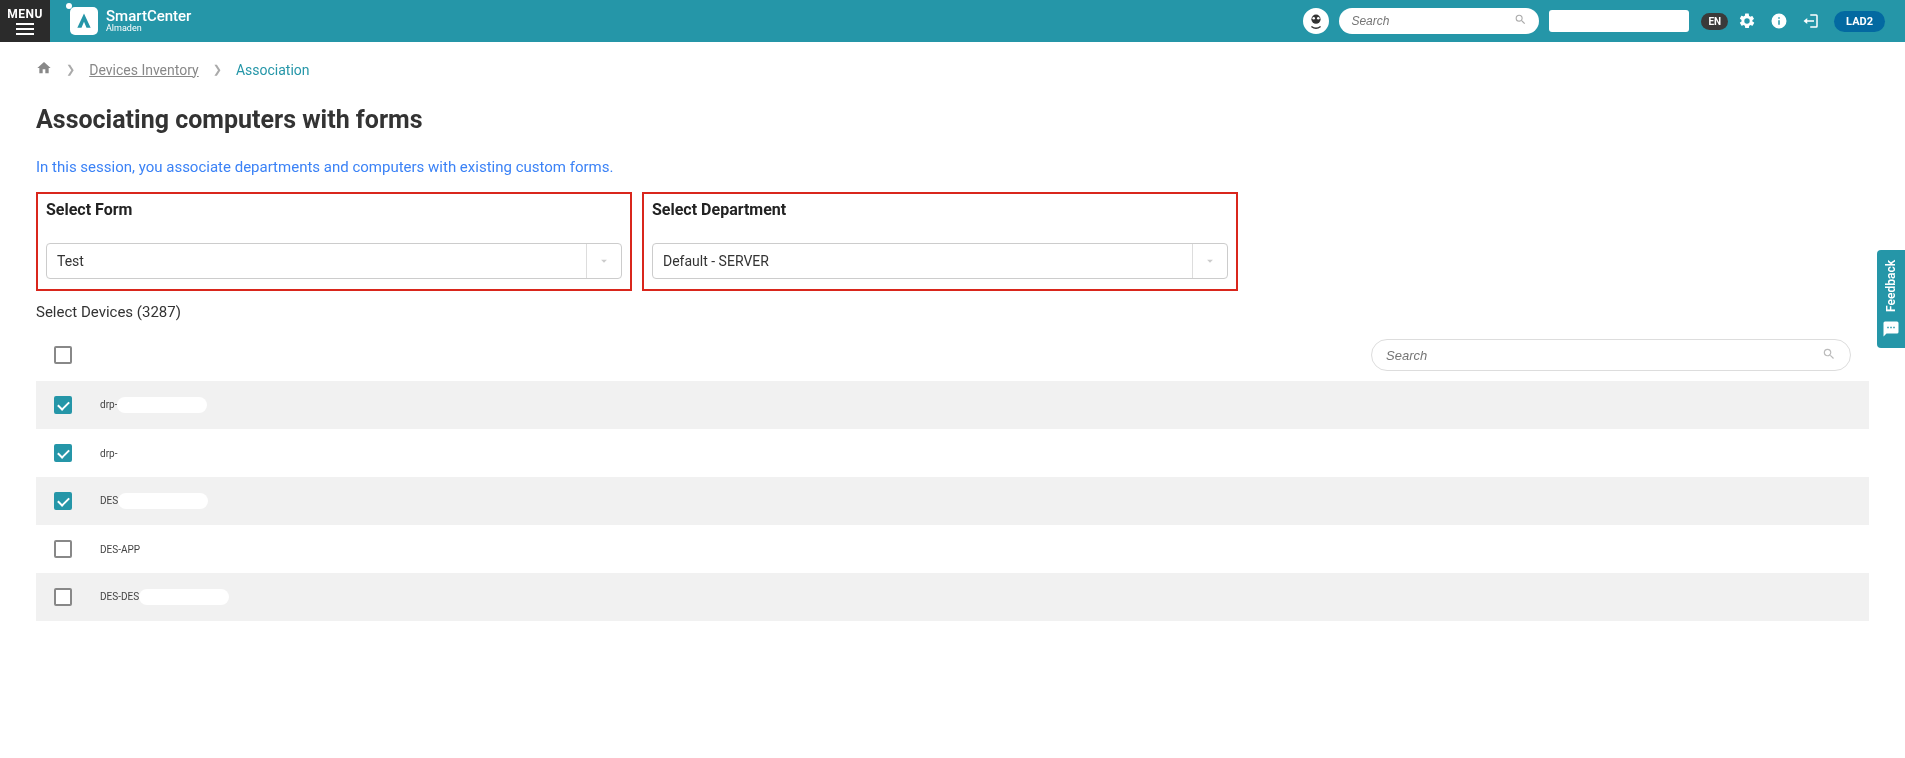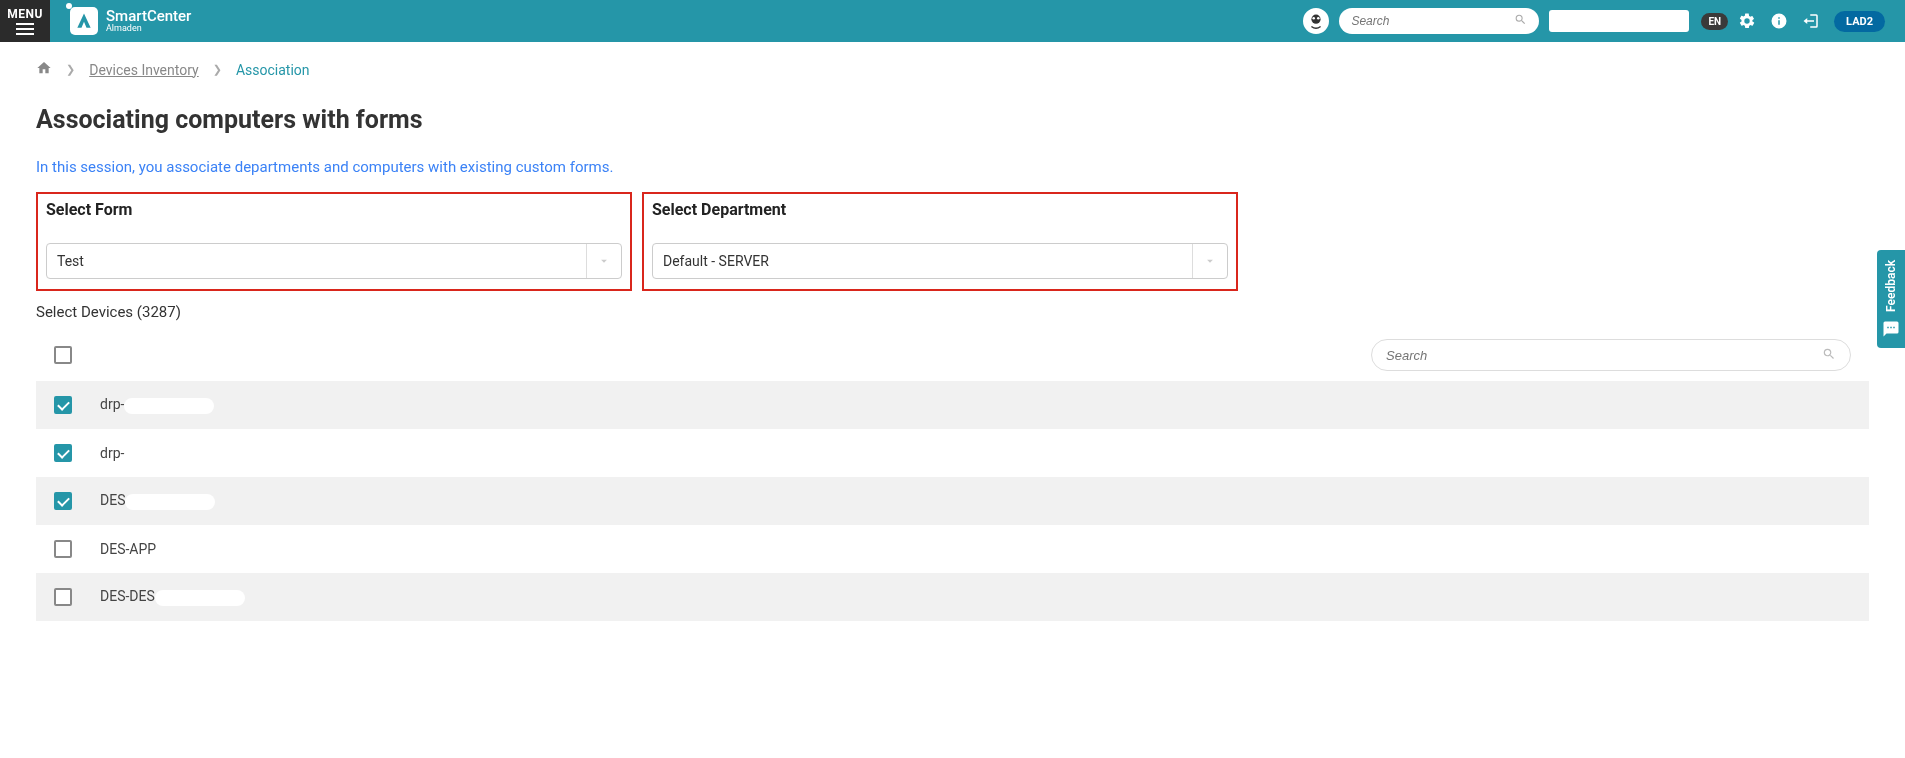--- a/index.html
+++ b/index.html
@@ -56,21 +56,21 @@
   .table-search { border:1px solid #ddd; border-radius:18px; height:32px; width:480px; display:flex; align-items:center; padding:0 14px; }
   .table-search input { border:none; outline:none; font-size:13px; font-style:italic; color:#999; flex:1; background:transparent; }
   .table-search .sicon2 { color:#bbb; }
 
   .chk { width:18px; height:18px; border:2px solid #888; border-radius:2px; background:#fff; cursor:pointer; display:inline-flex; align-items:center; justify-content:center; }
   .chk.checked { background:#2596a8; border-color:#2596a8; }
   .chk.checked::after { content:''; width:5px; height:9px; border:solid #fff; border-width:0 2px 2px 0; transform:rotate(45deg); margin-top:-2px; }
 
   .table-row { display:flex; align-items:center; height:48px; padding:0 18px; gap:28px; }
   .table-row.alt { background:#f1f1f1; }
-  .row-text { font-size:14px; color:#444; }
+  .row-text { font-size:10px; color:#444; }
   .mask { display:inline-block; background:#fff; border-radius:10px; width:90px; height:16px; vertical-align:middle; }
 
   
   .feedback-tab { position:fixed; right:0; top:250px; background:#2596a8; color:#fff; border-radius:4px 0 0 4px; display:flex; flex-direction:column; align-items:center; padding:10px 5px; cursor:pointer; }
   .feedback-txt { writing-mode:vertical-rl; transform:rotate(180deg); font-size:12px; font-weight:600; margin-bottom:8px; }
   .feedback-tab svg { width:18px; height:18px; fill:#fff; }
 </style>
 </head>
 <body>
 

